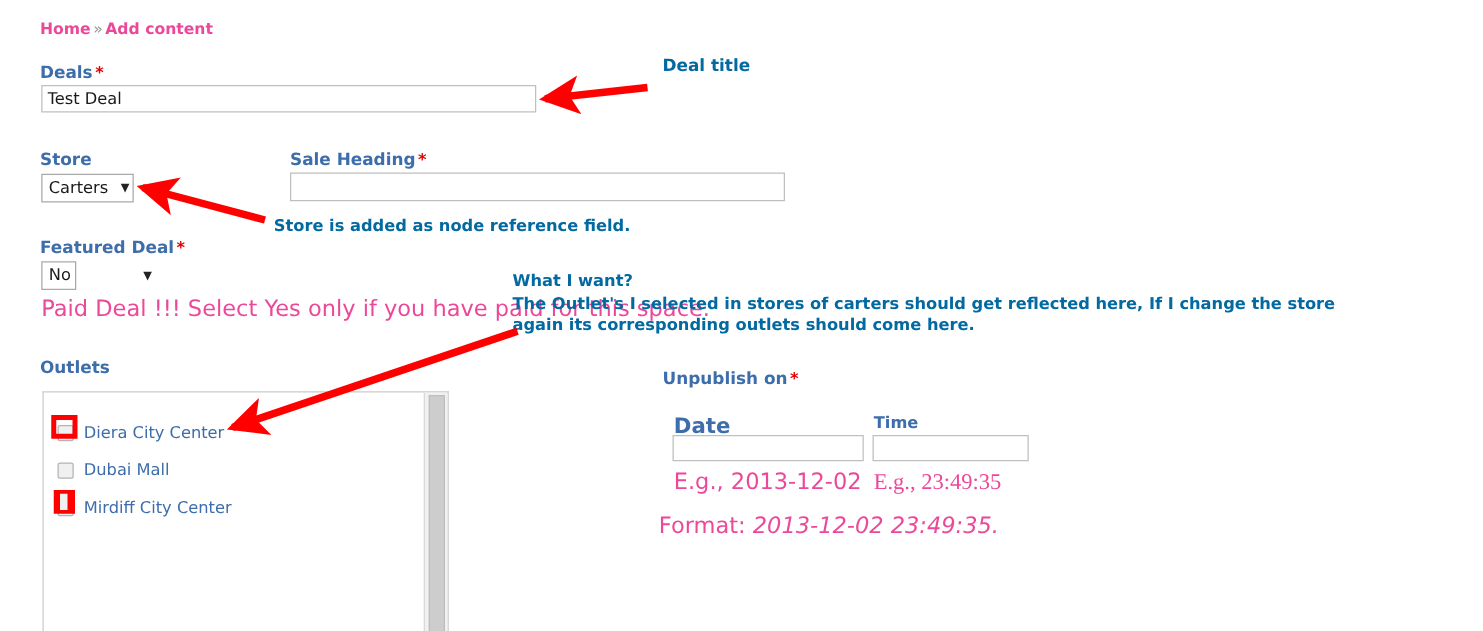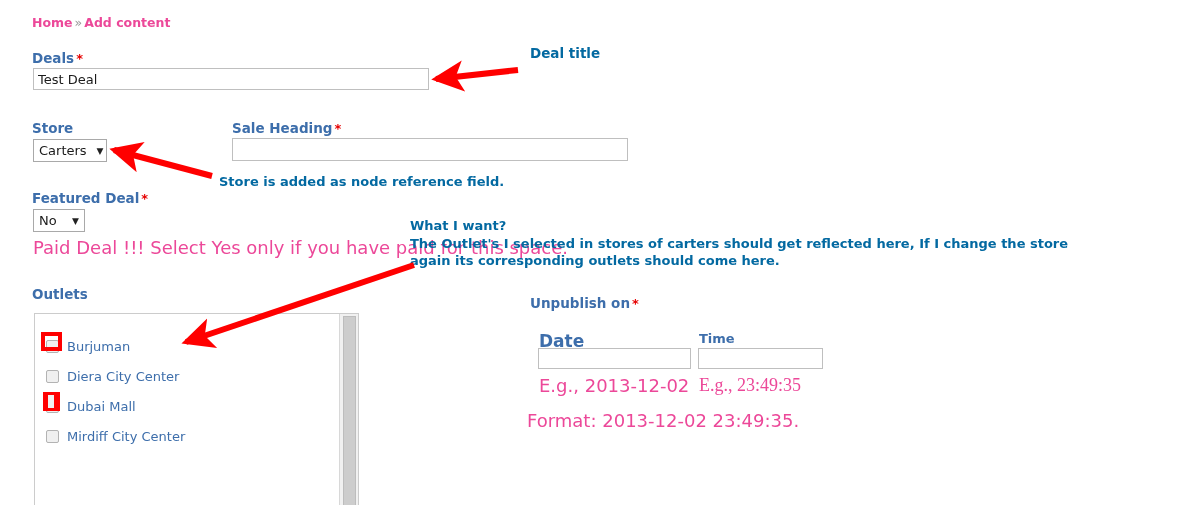--- a/index.html
+++ b/index.html
@@ -77,21 +77,21 @@
     color: #222;
     padding-left: 10px;
     padding-right: 3px;
   }
   .desc {
     position: absolute;
     color: #ec4899;
     font-size: 18px;
     white-space: nowrap;
   }
-  .desc .ital { }
+  .desc .ital { font-style: italic; }
 
   
   .outlets-box {
     position: absolute;
     left: 34px; top: 313px;
     width: 325px; height: 192px;
     border: 1px solid #cccccc;
     border-bottom: none;
     background: #ffffff;
     overflow: hidden;
@@ -185,37 +185,33 @@
   </div>
 
   <div class="flabel" style="left:232px; top:120px;">
     <span>Sale Heading</span><span class="req">*</span>
   </div>
   <input class="tinput" style="left: 232px; top: 138px; width: 396px; height: 23px;" value="">
 
   <div class="flabel" style="left:32px; top:190px;">
     <span>Featured Deal</span><span class="req">*</span>
   </div>
-  <div class="tsel" style="left:33px; top:209px; width:52px; height:23px;">
+  <div class="tsel" style="left:33px; top:209px; width:28px; height:23px;gap:48px;">
     <span>No</span>
     <span class="caret">▼</span>
   </div>
   <div class="desc" style="left:33px; top:237px;">Paid Deal !!! Select Yes only if you have paid for this space.</div>
 
   <div class="flabel" style="left:32px; top:286px;">
     <span>Outlets</span>
   </div>
 
   <div class="outlets-box">
     <div class="outlets-inner">
 
-      <div class="opt-row">
-        <span class="cbox"></span>
-        <span class="opt-label">Burjuman</span>
-      </div>
 
       <div class="opt-row">
         <span class="cbox"></span>
         <span class="opt-label">Diera City Center</span>
       </div>
 
       <div class="opt-row">
         <span class="cbox"></span>
         <span class="opt-label">Dubai Mall</span>
       </div>

